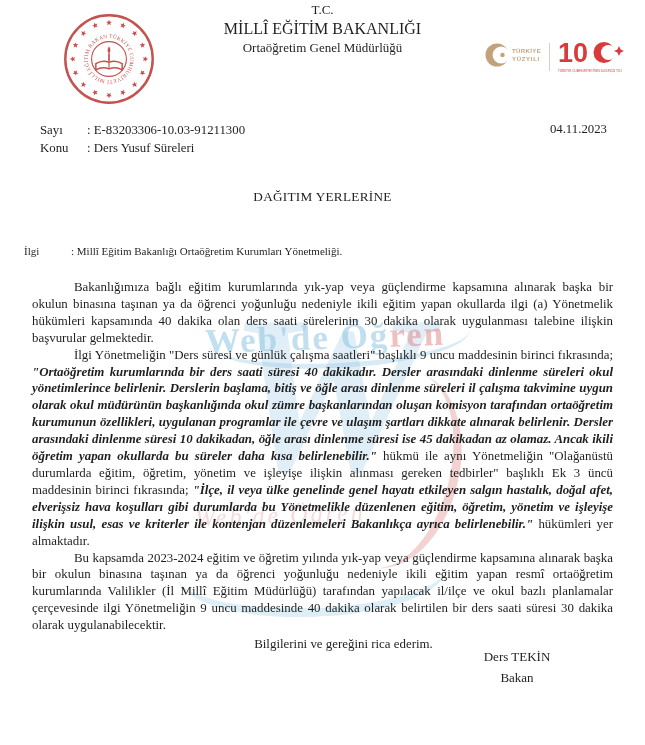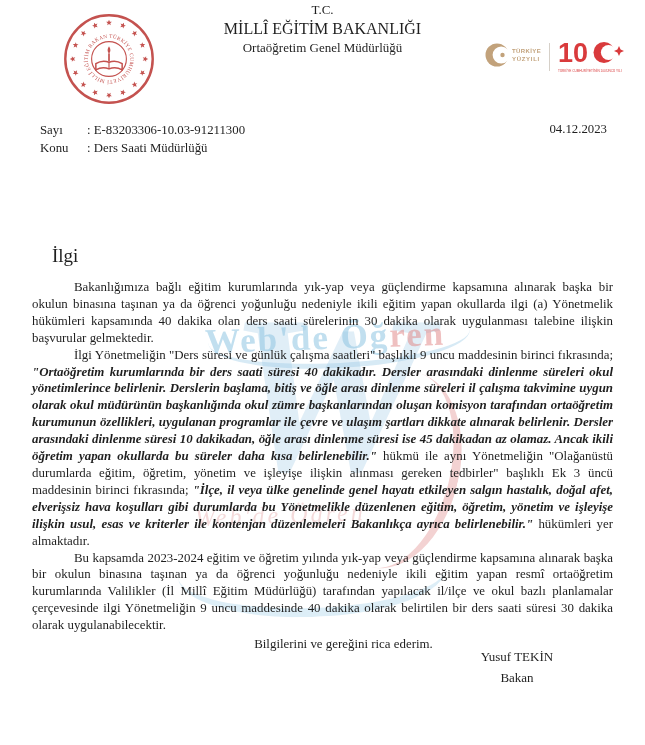--- a/index.html
+++ b/index.html
@@ -19,21 +19,21 @@
   .hdr-dept{font-size:13px;}
   .logos{position:absolute;right:14px;top:36px;display:flex;align-items:center;gap:7px;}
   .logo-divider{width:1px;height:28px;background:#d6d0c8;}
   
   .meta{position:absolute;left:40px;top:121px;font-size:12.8px;line-height:18px;}
   .meta-row{display:flex;}
   .meta-lbl{width:47px;}
   .doc-date{position:absolute;right:38px;top:122px;font-size:12.8px;}
   
   .recipient{position:absolute;left:0;right:0;top:189px;text-align:center;font-size:13.2px;letter-spacing:.3px;}
-  .ilgi{position:absolute;left:52px;top:245px;font-size:19px;display:flex;}
+  .ilgi{position:absolute;left:24px;top:245px;font-size:11px;display:flex;}
   .ilgi .meta-lbl{width:47px;}
   
   .body{
     position:absolute;left:32px;right:32px;top:279px;
     font-size:12.9px;line-height:16.9px;z-index:2;
   }
   .body p{margin:0;text-align:justify;text-indent:42px;}
   .body p.no-just{text-align:center;}
   .bi{font-weight:bold;font-style:italic;}
   .closing-gap{height:2px;}
@@ -148,36 +148,38 @@
     </svg>
   </div>
 
   <div class="meta">
     <div class="meta-row">
       <span class="meta-lbl">Sayı</span>
       <span>: E-83203306-10.03-91211300</span>
     </div>
     <div class="meta-row">
       <span class="meta-lbl">Konu</span>
-      <span>: Ders Saati Müdürlüğü</span>
+      <span>: Ders Yusuf Süreleri</span>
     </div>
   </div>
-  <div class="doc-date">04.12.2023</div>
+  <div class="doc-date">04.11.2023</div>
 
+  <div class="recipient">DAĞITIM YERLERİNE</div>
 
   <div class="ilgi">
     <span class="meta-lbl">İlgi</span>
+    <span>: Millî Eğitim Bakanlığı Ortaöğretim Kurumları Yönetmeliği.</span>
   </div>
 
   <div class="body">
     <p><span>Bakanlığımıza bağlı eğitim kurumlarında yık-yap veya güçlendirme kapsamına alınarak başka bir okulun binasına taşınan ya da öğrenci yoğunluğu nedeniyle ikili eğitim yapan okullarda ilgi (a) Yönetmelik hükümleri kapsamında 40 dakika olan ders saati sürelerinin 30 dakika olarak uygulanması talebine ilişkin başvurular gelmektedir.</span></p>
     <p><span>İlgi Yönetmeliğin "Ders süresi ve günlük çalışma saatleri" başlıklı 9 uncu maddesinin birinci fıkrasında; </span><span class="bi">"Ortaöğretim kurumlarında bir ders saati süresi 40 dakikadır. Dersler arasındaki dinlenme süreleri okul yönetimlerince belirlenir. Derslerin başlama, bitiş ve öğle arası dinlenme süreleri il çalışma takvimine uygun olarak okul müdürünün başkanlığında okul zümre başkanlarından oluşan komisyon tarafından ortaöğretim kurumunun özellikleri, uygulanan programlar ile çevre ve ulaşım şartları dikkate alınarak belirlenir. Dersler arasındaki dinlenme süresi 10 dakikadan, öğle arası dinlenme süresi ise 45 dakikadan az olamaz. Ancak ikili öğretim yapan okullarda bu süreler daha kısa belirlenebilir."</span><span> hükmü ile aynı Yönetmeliğin "Olağanüstü durumlarda eğitim, öğretim, yönetim ve işleyişe ilişkin alınması gereken tedbirler" başlıklı Ek 3 üncü maddesinin birinci fıkrasında; </span><span class="bi">"İlçe, il veya ülke genelinde genel hayatı etkileyen salgın hastalık, doğal afet, elverişsiz hava koşulları gibi durumlarda bu Yönetmelikle düzenlenen eğitim, öğretim, yönetim ve işleyişe ilişkin usul, esas ve kriterler ile kontenjan düzenlemeleri Bakanlıkça ayrıca belirlenebilir."</span><span> hükümleri yer almaktadır.</span></p>
     <p><span>Bu kapsamda 2023-2024 eğitim ve öğretim yılında yık-yap veya güçlendirme kapsamına alınarak başka bir okulun binasına taşınan ya da öğrenci yoğunluğu nedeniyle ikili eğitim yapan resmî ortaöğretim kurumlarında Valilikler (İl Millî Eğitim Müdürlüğü) tarafından yapılacak il/ilçe ve okul bazlı planlamalar çerçevesinde ilgi Yönetmeliğin 9 uncu maddesinde 40 dakika olarak belirtilen bir ders saati süresi 30 dakika olarak uygulanabilecektir.</span></p>
     <div class="closing-gap"></div>
     <p class="no-just"><span>Bilgilerini ve gereğini rica ederim.</span></p>
   </div>
 
   <div class="signature">
-    <div>Yusuf TEKİN</div>
+    <div>Ders TEKİN</div>
     <div>Bakan</div>
   </div>
 
 </div>
 
 </body></html>

